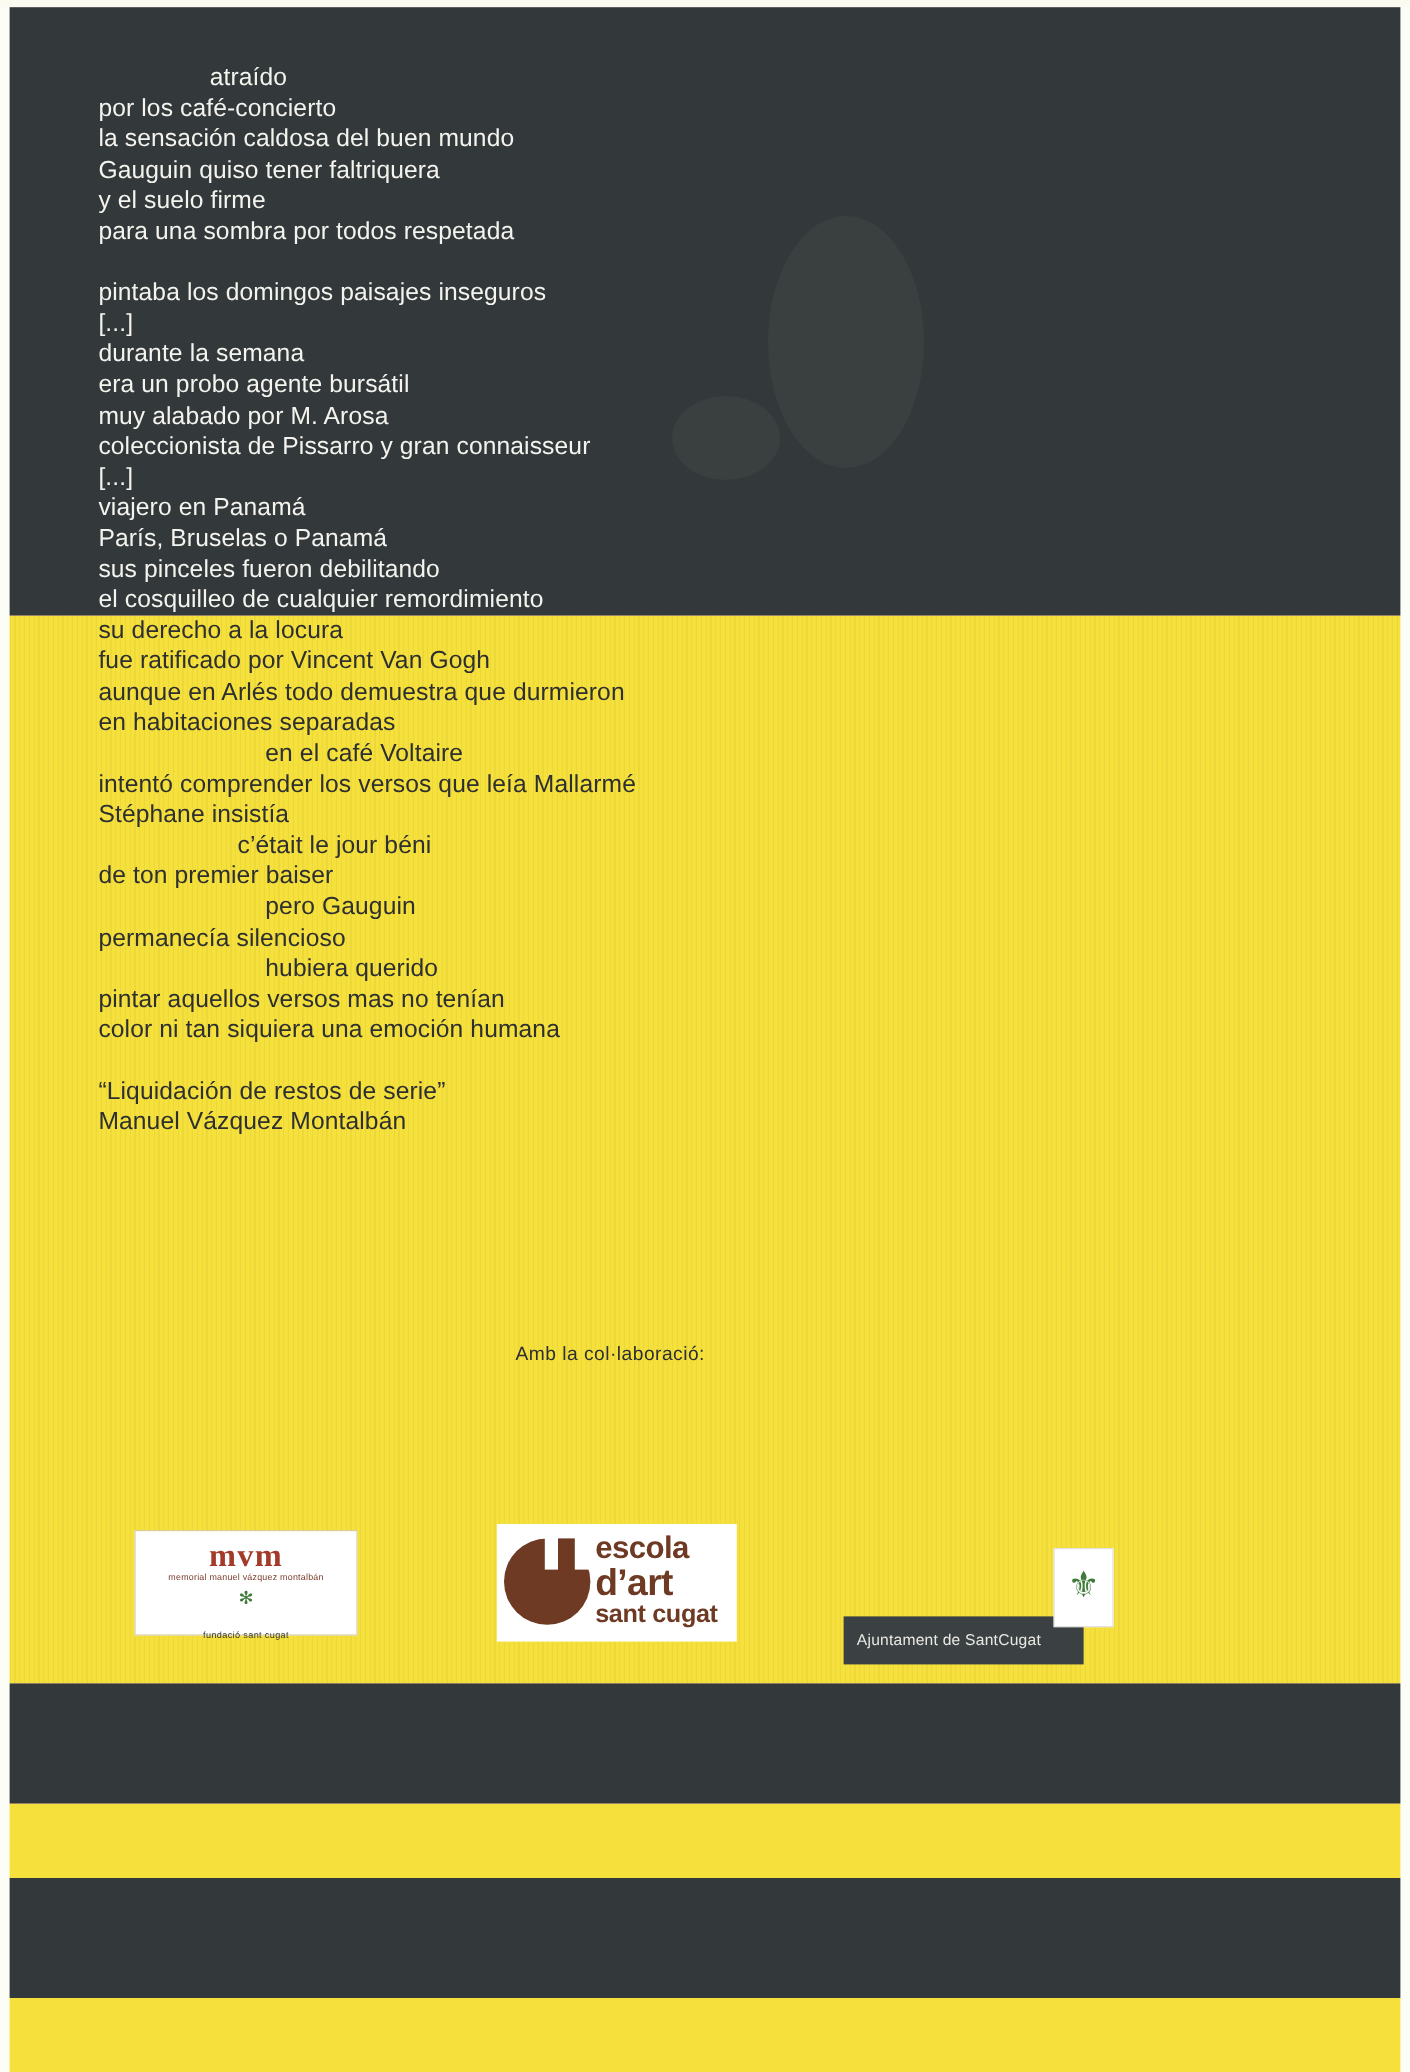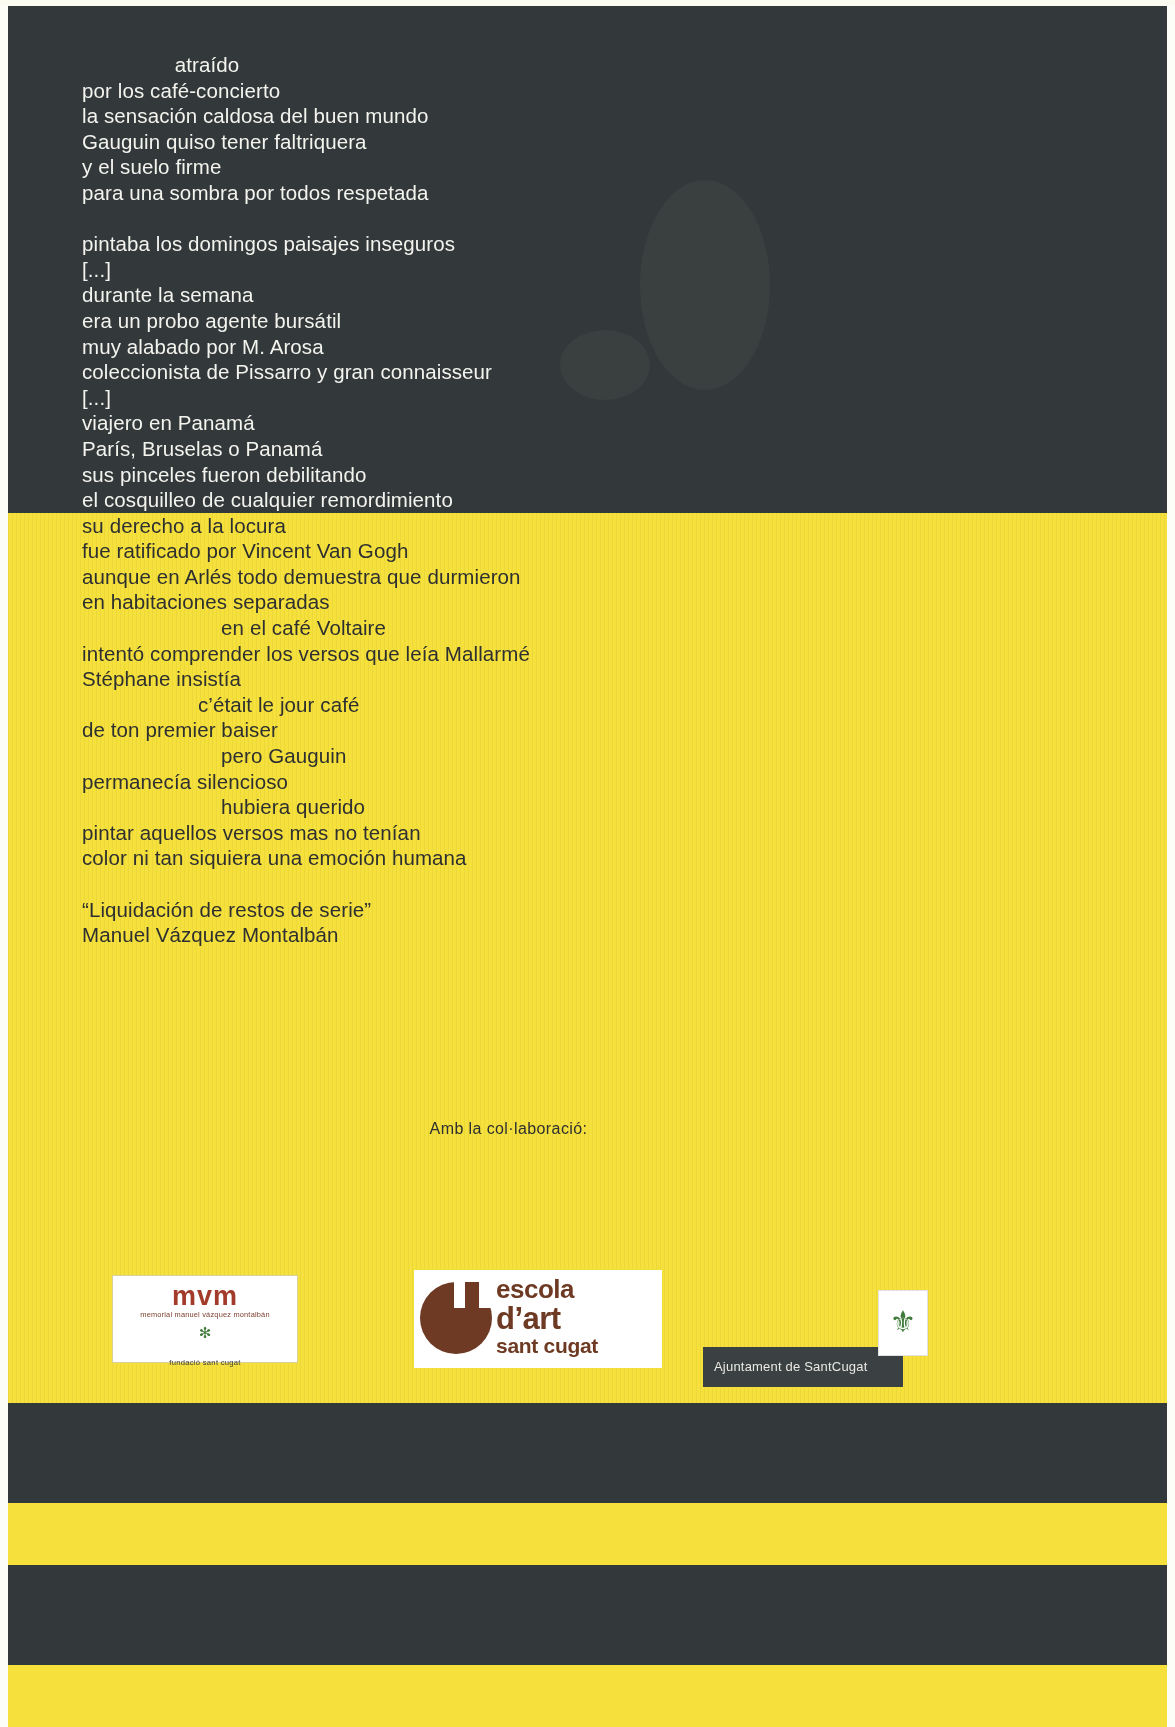--- a/index.html
+++ b/index.html
@@ -152,21 +152,21 @@
     top: 5px;
     width: 186px;
     height: 88px;
     background: #ffffff;
     border: 1px solid #d8cf9a;
     text-align: center;
     box-sizing: border-box;
     padding-top: 6px;
   }
   .logo-mvm .mvm-big {
-    font-family: Liberation Sans, sans-serif;
+    font-family: Liberation Serif, serif;
     font-weight: bold;
     font-size: 27px;
     letter-spacing: 1px;
     color: #a23b2a;
     line-height: 28px;
   }
   .logo-mvm .mvm-sub {
     font-size: 7.4px;
     color: #7c4030;
     letter-spacing: 0.2px;
@@ -186,21 +186,20 @@
   }
 
   
   .logo-escola {
     position: absolute;
     left: 414px;
     top: 0px;
     width: 200px;
     height: 98px;
     background: #ffffff;
-    padding-left: 48px;
   }
   .logo-escola .mark {
     position: absolute;
     left: 6px;
     top: 8px;
     width: 74px;
     height: 80px;
   }
   .logo-escola .mark .disc {
     position: absolute;
@@ -322,21 +321,21 @@
       <div class="poem-line dark-bg">París, Bruselas o Panamá</div>
       <div class="poem-line dark-bg">sus pinceles fueron debilitando</div>
       <div class="poem-line dark-bg">el cosquilleo de cualquier remordimiento</div>
       <div class="poem-line light-bg">su derecho a la locura</div>
       <div class="poem-line light-bg">fue ratificado por Vincent Van Gogh</div>
       <div class="poem-line light-bg">aunque en Arlés todo demuestra que durmieron</div>
       <div class="poem-line light-bg">en habitaciones separadas</div>
       <div class="poem-line light-bg">                        en el café Voltaire</div>
       <div class="poem-line light-bg">intentó comprender los versos que leía Mallarmé</div>
       <div class="poem-line light-bg">Stéphane insistía</div>
-      <div class="poem-line light-bg">                    c’était le jour café</div>
+      <div class="poem-line light-bg">                    c’était le jour béni</div>
       <div class="poem-line light-bg">de ton premier baiser</div>
       <div class="poem-line light-bg">                        pero Gauguin</div>
       <div class="poem-line light-bg">permanecía silencioso</div>
       <div class="poem-line light-bg">                        hubiera querido</div>
       <div class="poem-line light-bg">pintar aquellos versos mas no tenían</div>
       <div class="poem-line light-bg">color ni tan siquiera una emoción humana</div>
       <div class="poem-line light-bg blank"></div>
       <div class="poem-line light-bg">“Liquidación de restos de serie”</div>
       <div class="poem-line light-bg">Manuel Vázquez Montalbán</div>
     </div>

